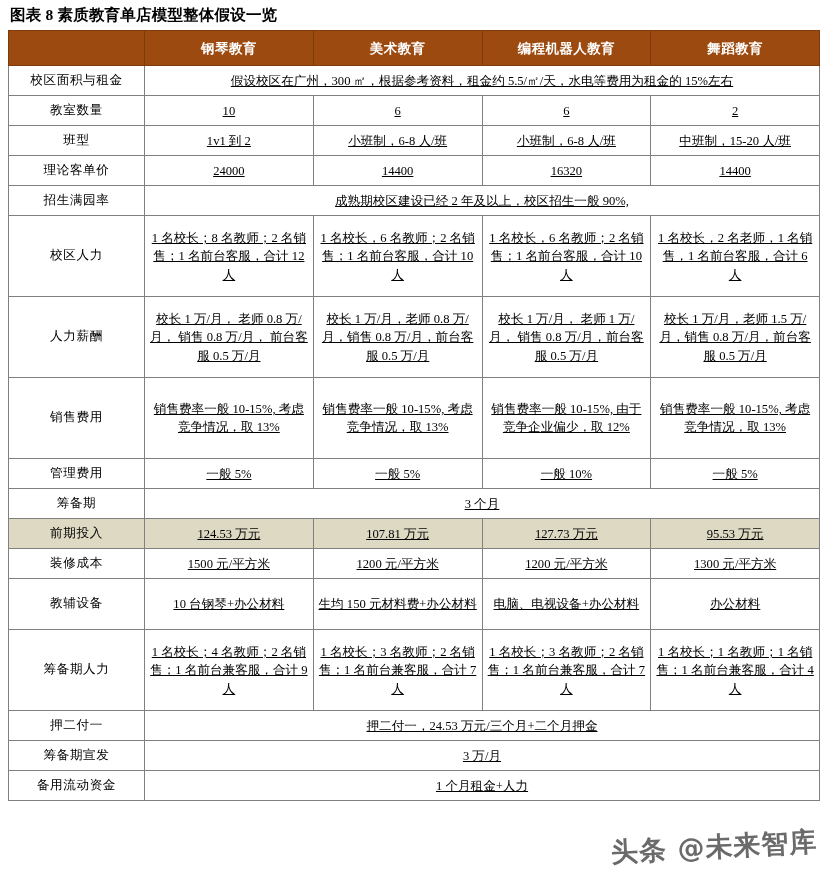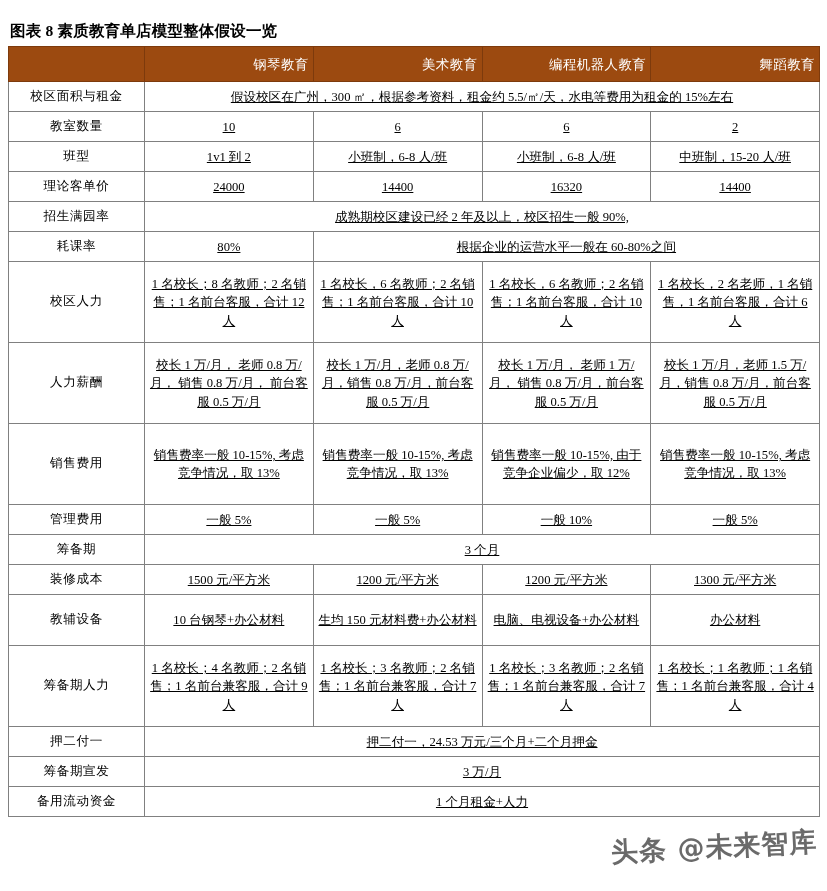--- a/index.html
+++ b/index.html
@@ -12,21 +12,21 @@
     height: 891px;
     font-family: "Liberation Serif", "DejaVu Serif", serif;
     color: #000000;
     overflow: hidden;
   }
   .page {
     position: relative;
     width: 827px;
     height: 891px;
     box-sizing: border-box;
-    padding: 16px 8px;
+    padding: 0 8px;
   }
   .figure-title {
     font-size: 15.5px;
     font-weight: bold;
     letter-spacing: 0.2px;
     padding: 5px 2px 6px 2px;
     line-height: 1.25;
     white-space: nowrap;
   }
   table.model-table {
@@ -44,26 +44,25 @@
     word-break: break-all;
     font-weight: normal;
   }
   
   col.c-label { width: 136px; }
   col.c-data  { width: 168.75px; }
 
   thead tr.header-row th {
     background: #9C4A10;
     color: #ffffff;
-    font-weight: normal;
+    font-weight: bold;
     height: 28px;
     border-color: #7d3a0c;
     font-size: 13.4px;
     letter-spacing: 0.5px;
-    text-align: right;
   }
   thead tr.header-row th.corner {
     background: #9C4A10;
   }
   td.label-cell {
     letter-spacing: 0.6px;
   }
   tr.highlight-row td {
     background: #DDD9C3;
   }
@@ -139,25 +138,20 @@
           <td class="label-cell">理论客单价</td>
           <td class="wrap-cell">24000</td>
           <td class="wrap-cell">14400</td>
           <td class="wrap-cell">16320</td>
           <td class="wrap-cell">14400</td>
         </tr>
         <tr class="r-norm">
           <td class="label-cell">招生满园率</td>
           <td colspan="4" class="wrap-cell">成熟期校区建设已经 2 年及以上，校区招生一般 90%,</td>
         </tr>
-        <tr class="r-norm">
-          <td class="label-cell">耗课率</td>
-          <td class="wrap-cell">80%</td>
-          <td colspan="3" class="wrap-cell">根据企业的运营水平一般在 60-80%之间</td>
-        </tr>
         <tr class="r-tall">
           <td class="label-cell">校区人力</td>
           <td class="wrap-cell">1 名校长；8 名教师；2 名销售；1 名前台客服，合计 12 人</td>
           <td class="wrap-cell">1 名校长，6 名教师；2 名销售；1 名前台客服，合计 10 人</td>
           <td class="wrap-cell">1 名校长，6 名教师；2 名销售；1 名前台客服，合计 10 人</td>
           <td class="wrap-cell">1 名校长，2 名老师，1 名销售，1 名前台客服，合计 6 人</td>
         </tr>
         <tr class="r-tall">
           <td class="label-cell">人力薪酬</td>
           <td class="wrap-cell">校长 1 万/月， 老师 0.8 万/月， 销售 0.8 万/月， 前台客服 0.5 万/月</td>
@@ -175,20 +169,27 @@
         <tr class="r-norm">
           <td class="label-cell">管理费用</td>
           <td class="wrap-cell">一般 5%</td>
           <td class="wrap-cell">一般 5%</td>
           <td class="wrap-cell">一般 10%</td>
           <td class="wrap-cell">一般 5%</td>
         </tr>
         <tr class="r-norm">
           <td class="label-cell">筹备期</td>
           <td colspan="4" class="wrap-cell">3 个月</td>
+        </tr>
+        <tr class="highlight-row r-norm">
+          <td class="label-cell">前期投入</td>
+          <td class="wrap-cell">124.53 万元</td>
+          <td class="wrap-cell">107.81 万元</td>
+          <td class="wrap-cell">127.73 万元</td>
+          <td class="wrap-cell">95.53 万元</td>
         </tr>
         <tr class="r-norm">
           <td class="label-cell">装修成本</td>
           <td class="wrap-cell">1500 元/平方米</td>
           <td class="wrap-cell">1200 元/平方米</td>
           <td class="wrap-cell">1200 元/平方米</td>
           <td class="wrap-cell">1300 元/平方米</td>
         </tr>
         <tr class="r-med">
           <td class="label-cell">教辅设备</td>

